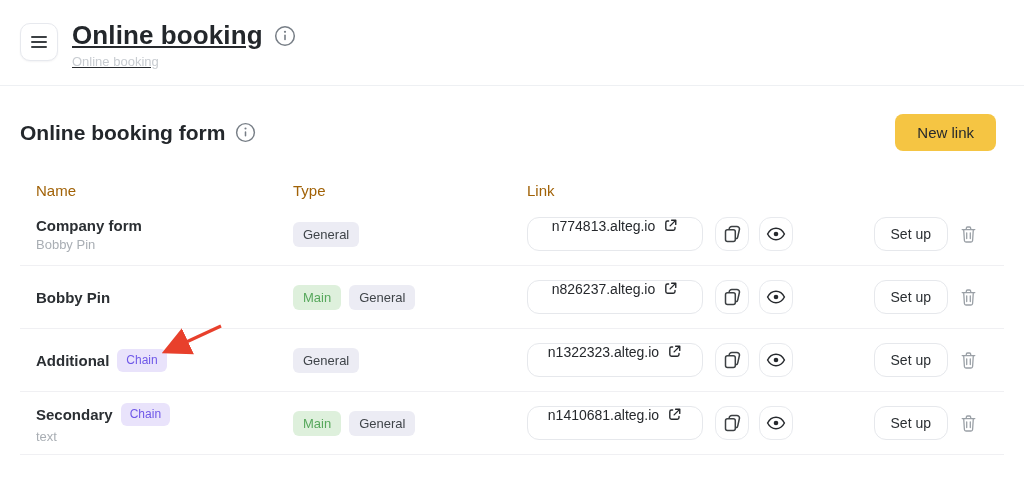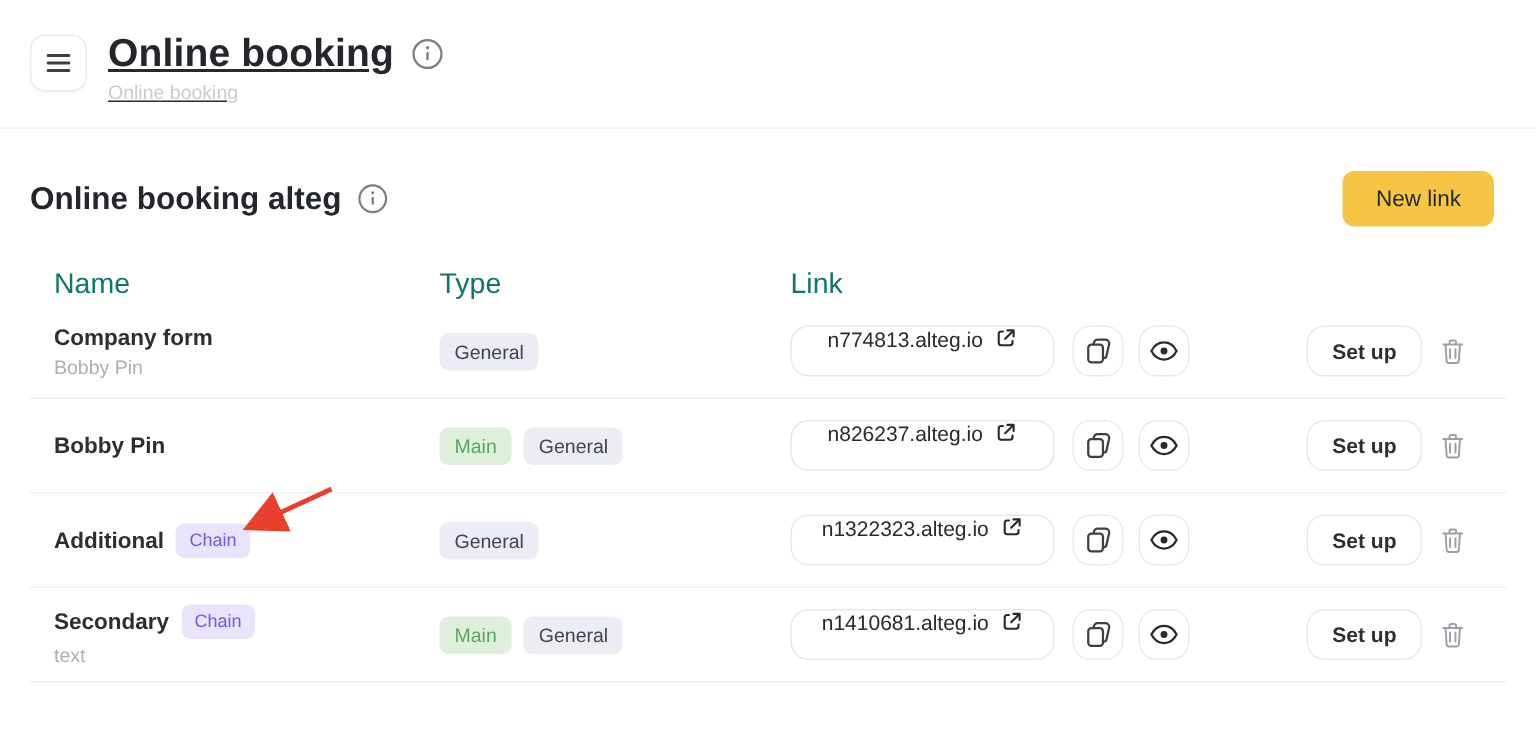--- a/index.html
+++ b/index.html
@@ -52,21 +52,21 @@
     background: var(--accent-yellow, #f5c543);
     border: none; border-radius: 8px;
     font-family: inherit; font-size: 15px; font-weight: 500; color: #26292c;
     cursor: pointer;
   }
 
   
   .links-table { margin: 26px 20px 0 20px; }
   .thead {
     display: flex; align-items: center;
-    height: 26px; font-size: 19px; font-weight: 500; color: #0f766e;
+    height: 26px; font-size: 15px; font-weight: 500; color: #a16207;
   }
   .col-name  { flex: 0 0 273px; padding-left: 16px; }
   .col-type  { flex: 0 0 234px; }
   .col-link  { flex: 1 1 auto; }
   .trow {
     display: flex; align-items: center;
     height: 63px;
     border-bottom: 1px solid #f0f0f3;
   }
   .name-cell { display: flex; flex-direction: column; justify-content: center; }
@@ -110,21 +110,21 @@
 
   .actions-cell {
     margin-left: auto;
     display: flex; align-items: center; gap: 13px;
     padding-right: 28px;
   }
   .setup-btn {
     height: 34px; padding: 0 16px;
     border: 1px solid #e6e8ec; border-radius: 12px;
     background: #fff;
-    font-family: inherit; font-size: 14px; font-weight: 700; color: #2b2f33;
+    font-family: inherit; font-size: 14px; font-weight: 400; color: #2b2f33;
     cursor: pointer;
   }
   .trash-btn { background: none; border: none; padding: 0; cursor: pointer; display: flex; }
 
   
   .annotation-arrow {
     position: absolute;
     left: 155px; top: 321px;
     pointer-events: none;
   }
@@ -150,21 +150,21 @@
             <circle cx="11" cy="6.8" r="1.1" fill="#777e86"></circle>
           </svg>
       </span>
     </div>
     <div class="page-subtitle">Online booking</div>
   </div>
 </header>
 
 <div class="section-bar">
   <div class="section-title-line">
-    <h2 class="section-title">Online booking alteg</h2>
+    <h2 class="section-title">Online booking form</h2>
     <span style="display:flex;cursor:pointer;">
       <svg width="21" height="21" viewBox="0 0 22 22">
           <circle cx="11" cy="11" r="9.3" fill="none" stroke="#777e86" stroke-width="1.5"></circle>
           <rect x="10.2" y="9.6" width="1.6" height="5.6" rx="0.8" fill="#777e86"></rect>
           <circle cx="11" cy="6.8" r="1.1" fill="#777e86"></circle>
         </svg>
     </span>
   </div>
   <button class="new-link-btn">New link</button>
 </div>

